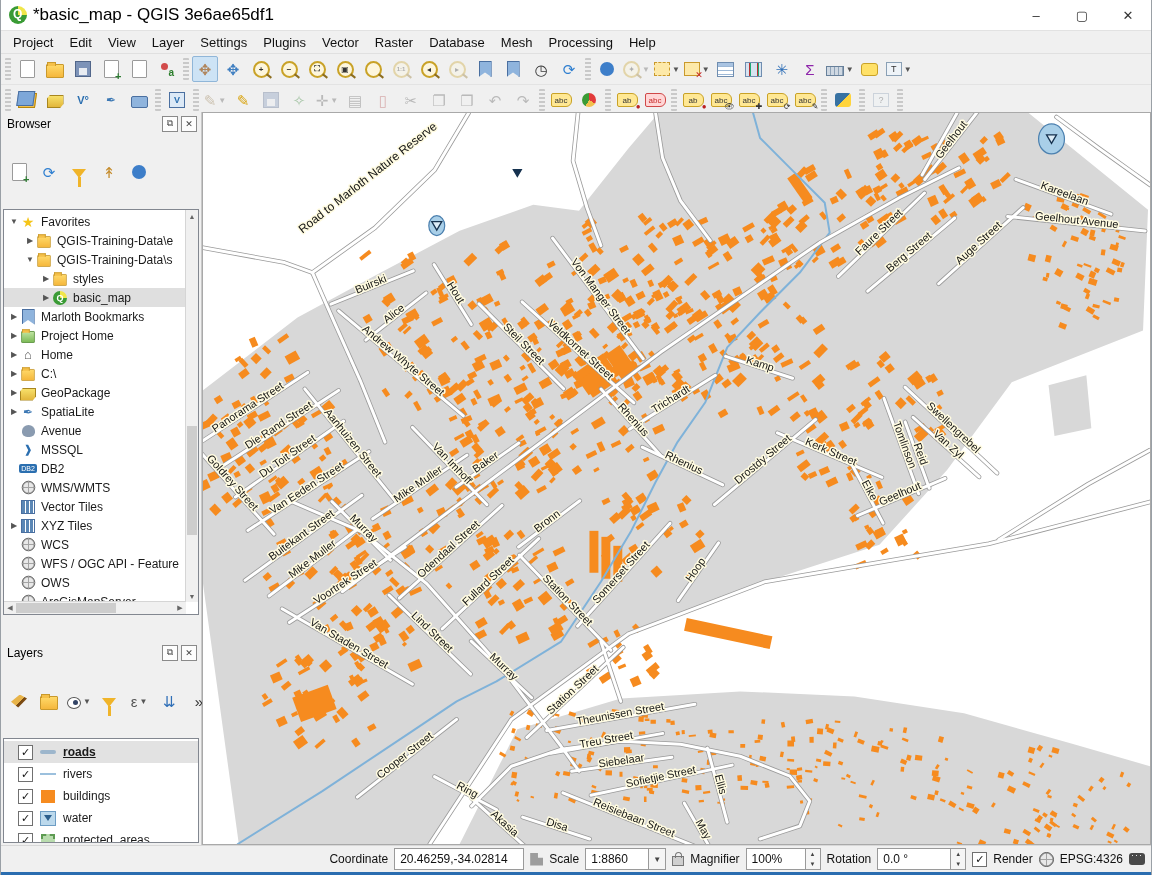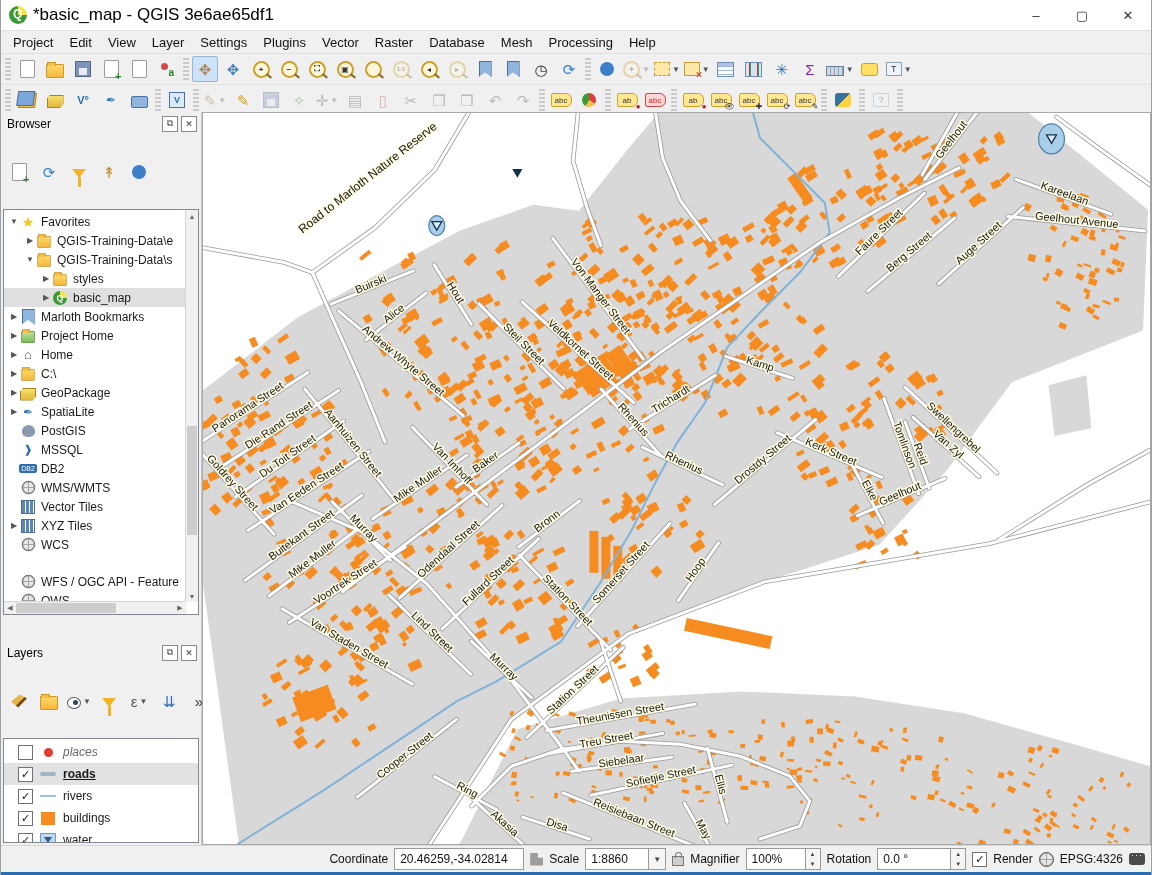--- a/index.html
+++ b/index.html
@@ -450,21 +450,21 @@
           <span class="tico">
             <span style="font-size:12px;color:#3c78b4;font-style:italic;">✒</span>
           </span>
           <span>SpatiaLite</span>
         </div>
         <div class="trow" style="padding-left: 4px;">
           <span class="texp"></span>
           <span class="tico">
             <span style="width:13px;height:12px;border-radius:50% 50% 40% 40%;background:#8a9bb0;display:inline-block;"></span>
           </span>
-          <span>PostGIS</span>
+          <span>Avenue</span>
         </div>
         <div class="trow" style="padding-left: 4px;">
           <span class="texp"></span>
           <span class="tico">
             <span style="font-size:11px;color:#2b6fb0;">❱</span>
           </span>
           <span>MSSQL</span>
         </div>
         <div class="trow" style="padding-left: 4px;">
           <span class="texp"></span>
@@ -494,21 +494,21 @@
           </span>
           <span>XYZ Tiles</span>
         </div>
         <div class="trow" style="padding-left: 4px;">
           <span class="texp"></span>
           <span class="tico">
             <span class="globe" style="transform:scale(.9);"></span>
           </span>
           <span>WCS</span>
         </div>
-        <div class="trow" style="padding-left: 4px; margin-top: 18px;">
+        <div class="trow" style="padding-left: 4px;">
           <span class="texp"></span>
           <span class="tico">
             <span class="globe" style="transform:scale(.9);"></span>
           </span>
           <span>WFS / OGC API - Feature</span>
         </div>
         <div class="trow" style="padding-left: 4px;">
           <span class="texp"></span>
           <span class="tico">
             <span class="globe" style="transform:scale(.9);"></span>
@@ -561,27 +561,20 @@
       </div>
       <div class="tbtn">
         <span class="ik gi" style="color: rgb(47, 111, 183);">⇊</span>
       </div>
       <div class="tbtn">
         <span class="ik gi" style="color: rgb(51, 51, 51);">»</span>
       </div>
     </div>
   <div class="tree-box" style="flex:1;">
     <div id="layersList" style="padding-top:2px;">
-        <div class="lrow">
-          <span class="cb"></span>
-          <span class="sym">
-            <span style="width:9px;height:9px;border-radius:50%;background:#e03c31;display:inline-block;"></span>
-          </span>
-          <span style="font-style: italic; color: rgb(106, 106, 106);">places</span>
-        </div>
         <div class="lrow sel">
           <span class="cb">✓</span>
           <span class="sym">
             <span style="width:16px;height:4px;background:#9db6cc;display:inline-block;border-radius:2px;"></span>
           </span>
           <span style="font-weight: bold; text-decoration: underline;">roads</span>
         </div>
         <div class="lrow">
           <span class="cb">✓</span>
           <span class="sym">

